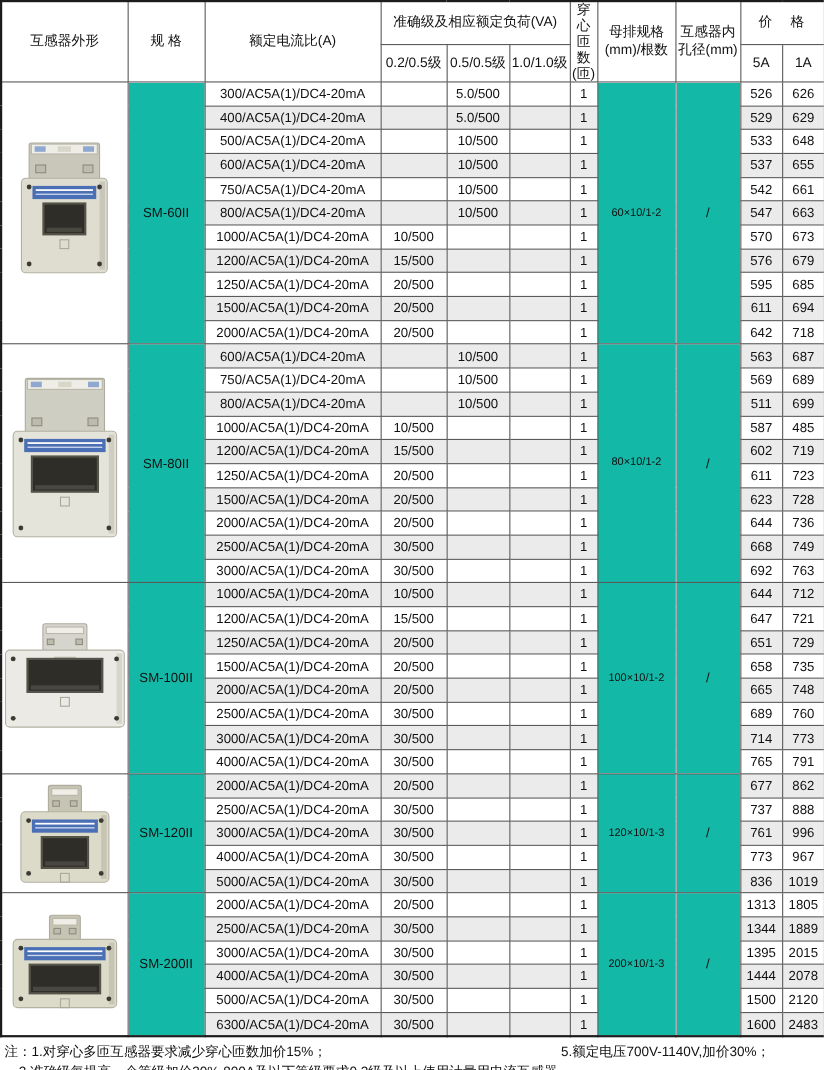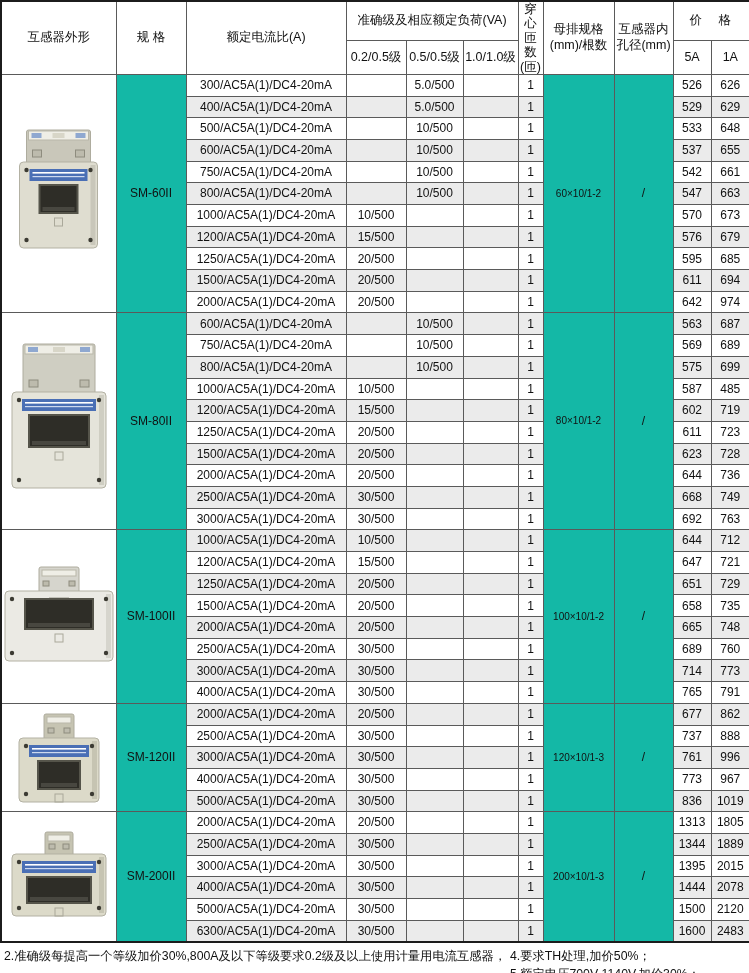--- a/index.html
+++ b/index.html
@@ -214,21 +214,21 @@
           <td class="price-cell stripe">611</td>
           <td class="price-cell stripe">694</td>
         </tr>
         <tr>
           <td class="ratio-cell">2000/AC5A(1)/DC4-20mA</td>
           <td class="acc-cell">20/500</td>
           <td class="acc-cell"></td>
           <td class="acc-cell"></td>
           <td class="turns-cell">1</td>
           <td class="price-cell">642</td>
-          <td class="price-cell">974</td>
+          <td class="price-cell">718</td>
         </tr>
         <tr>
           <td rowspan="10" class="img-cell">
             <svg width="100" height="158" viewBox="0 0 100 158">
               <rect x="14" y="2" width="72" height="52" fill="#cfcec2" stroke="#aeac9e" stroke-width="1" rx="2"></rect>
               <rect x="16" y="3" width="68" height="9" fill="#efeee6" stroke="#b9b7a9" stroke-width="1"></rect>
               <rect x="19" y="5" width="10" height="5" fill="#8fa8d0"></rect>
               <rect x="71" y="5" width="10" height="5" fill="#8fa8d0"></rect>
               <rect x="44" y="5" width="12" height="5" fill="#d8d6c8"></rect>
               <rect x="20" y="38" width="9" height="7" fill="#bdbbad" stroke="#8e8c7e" stroke-width="1"></rect>
@@ -267,21 +267,21 @@
           <td class="turns-cell">1</td>
           <td class="price-cell">569</td>
           <td class="price-cell">689</td>
         </tr>
         <tr>
           <td class="ratio-cell stripe">800/AC5A(1)/DC4-20mA</td>
           <td class="acc-cell stripe"></td>
           <td class="acc-cell stripe">10/500</td>
           <td class="acc-cell stripe"></td>
           <td class="turns-cell stripe">1</td>
-          <td class="price-cell stripe">575</td>
+          <td class="price-cell stripe">511</td>
           <td class="price-cell stripe">699</td>
         </tr>
         <tr>
           <td class="ratio-cell">1000/AC5A(1)/DC4-20mA</td>
           <td class="acc-cell">10/500</td>
           <td class="acc-cell"></td>
           <td class="acc-cell"></td>
           <td class="turns-cell">1</td>
           <td class="price-cell">587</td>
           <td class="price-cell">485</td>
@@ -579,20 +579,20 @@
           <td class="acc-cell stripe"></td>
           <td class="turns-cell stripe">1</td>
           <td class="price-cell stripe">1600</td>
           <td class="price-cell stripe">2483</td>
         </tr>
       </tbody>
   </table>
 
   <div class="notes">
     <div class="notes-left" id="notes-left">
+        <div class="note-line"><span>注：</span>1.对穿心多匝互感器要求减少穿心匝数加价15%；</div>
         <div class="note-line">2.准确级每提高一个等级加价30%,800A及以下等级要求0.2级及以上使用计量用电流互感器，</div>
       </div>
     <div class="notes-right" id="notes-right">
-        <div class="note-line">4.要求TH处理,加价50%；</div>
         <div class="note-line">5.额定电压700V-1140V,加价30%；</div>
       </div>
   </div>
 </div>
 
 </body></html>

